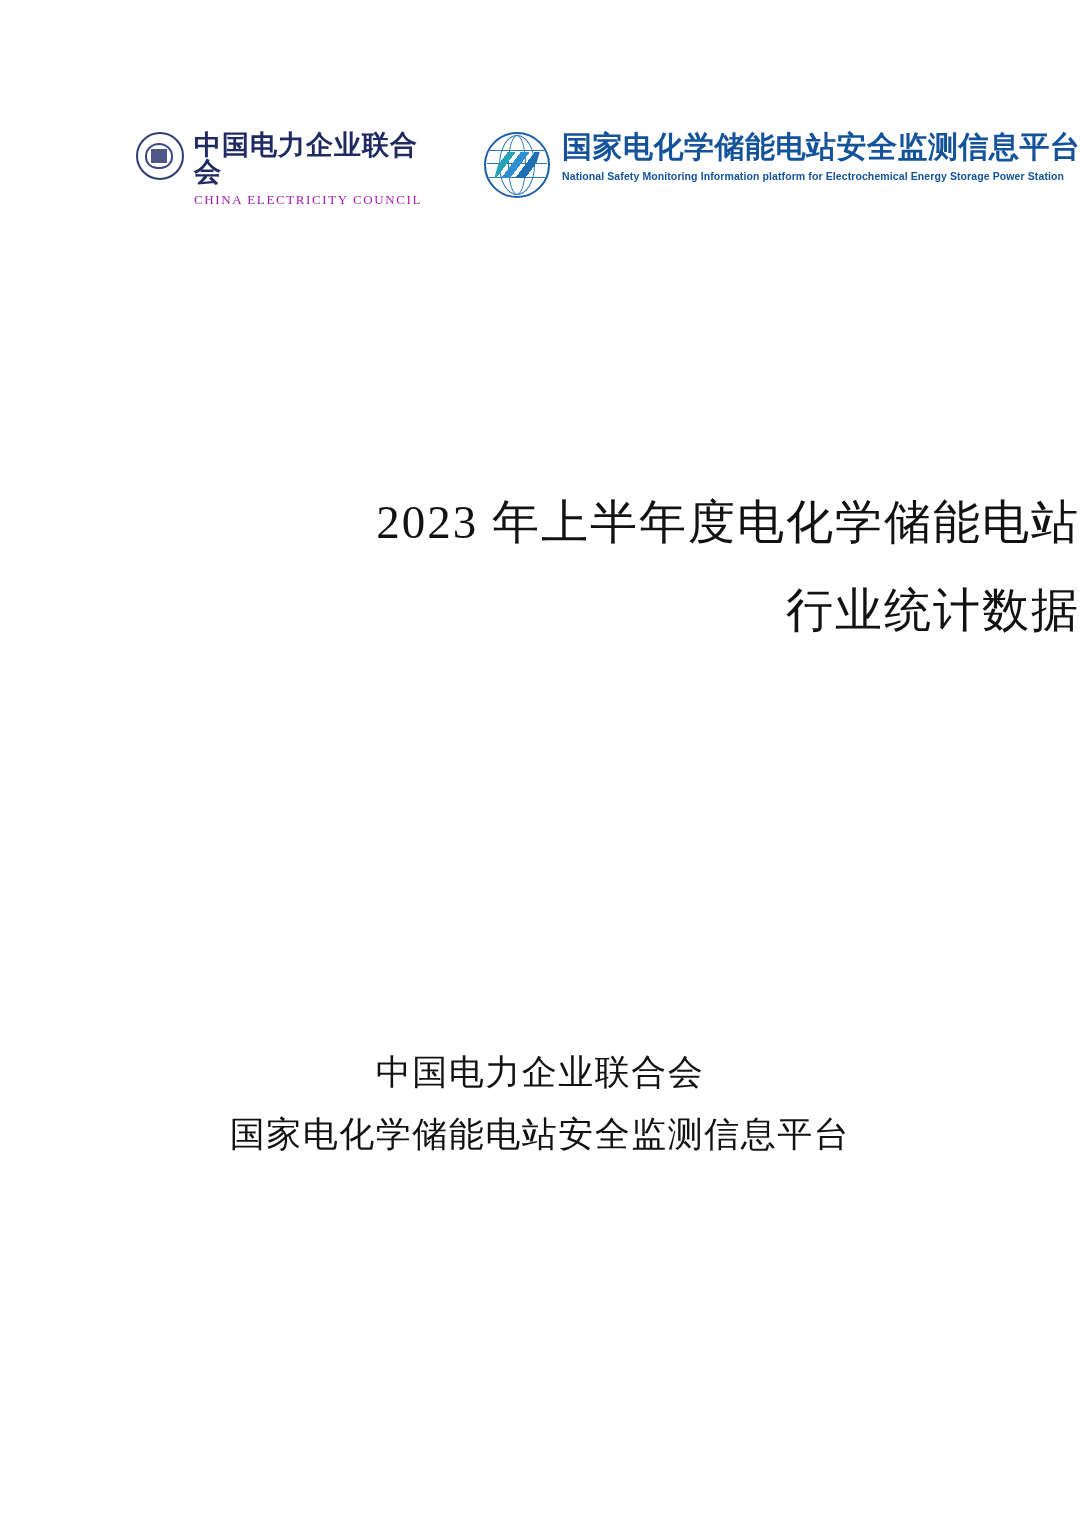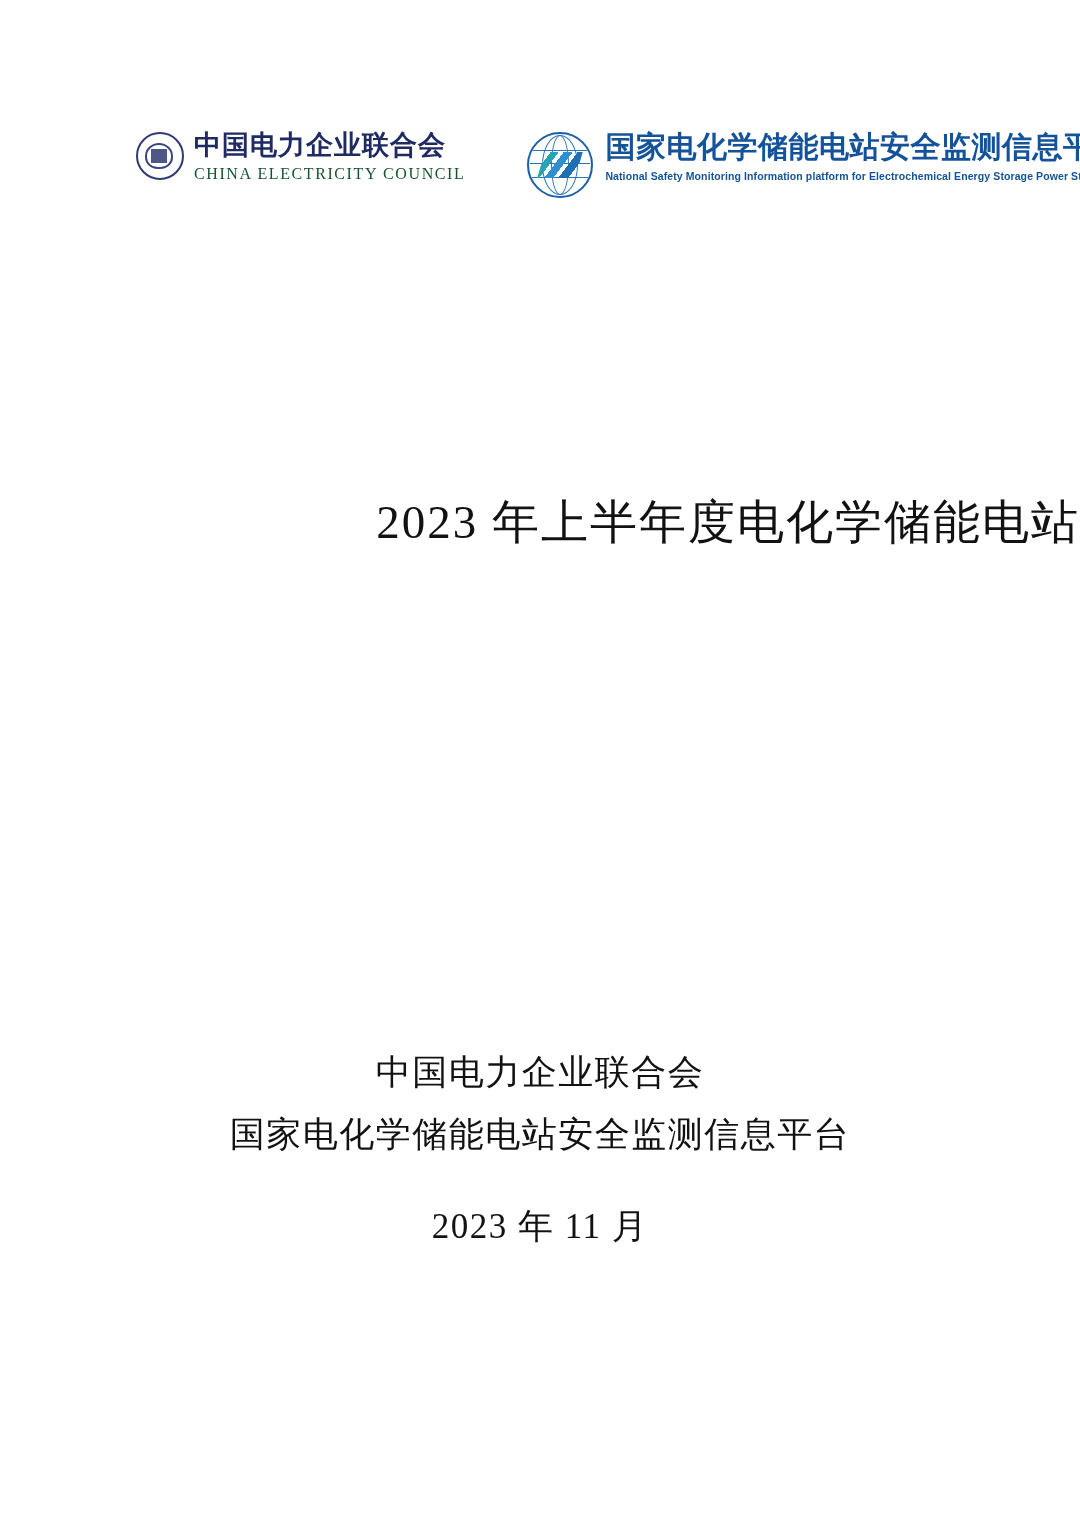--- a/index.html
+++ b/index.html
@@ -86,22 +86,22 @@
   .cec-cn {
     font-family: "Liberation Sans", sans-serif;
     font-size: 27px;
     font-weight: 700;
     color: #1f2a63;
     letter-spacing: 1px;
     margin-bottom: 7px;
   }
   .cec-en {
     font-family: "Liberation Serif", serif;
-    font-size: 16px;
-    color: #14532d;
+    font-size: 13px;
+    color: #a21caf;
     letter-spacing: 1.6px;
     white-space: nowrap;
   }
 
   .logo-nsmip {
     display: flex;
     align-items: flex-start;
     gap: 12px;
     margin-left: 62px;
   }
@@ -239,21 +239,21 @@
       <div class="nsmip-text">
         <div class="nsmip-cn">国家电化学储能电站安全监测信息平台</div>
         <div class="nsmip-en">National Safety Monitoring Information platform for Electrochemical Energy Storage Power Station</div>
       </div>
     </div>
 
   </div>
 
   <div class="title-block">
     <div class="title-line">2023 年上半年度电化学储能电站</div>
+    <div class="title-line">行业统计数据</div>
   </div>
 
   <div class="publisher-block">
     <div class="publisher-line">中国电力企业联合会</div>
     <div class="publisher-line">国家电化学储能电站安全监测信息平台</div>
-    <div class="date-line">2023 年 11 月</div>
   </div>
 
 </div>
 
 </body></html>

